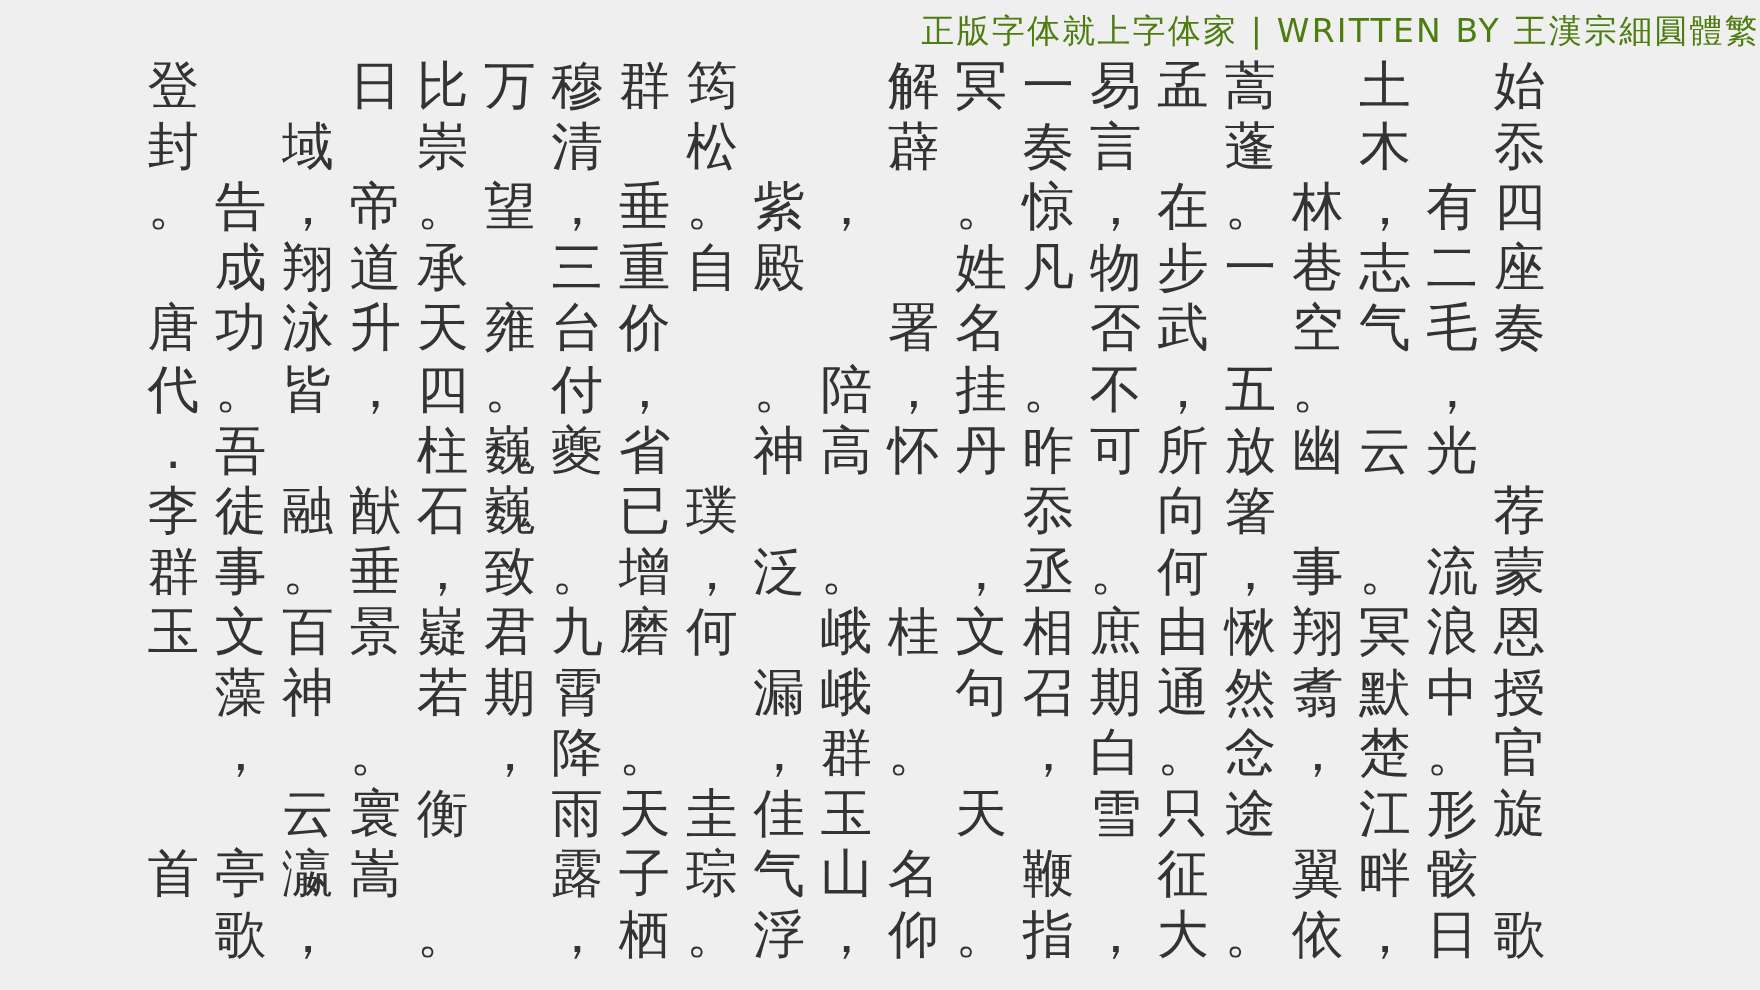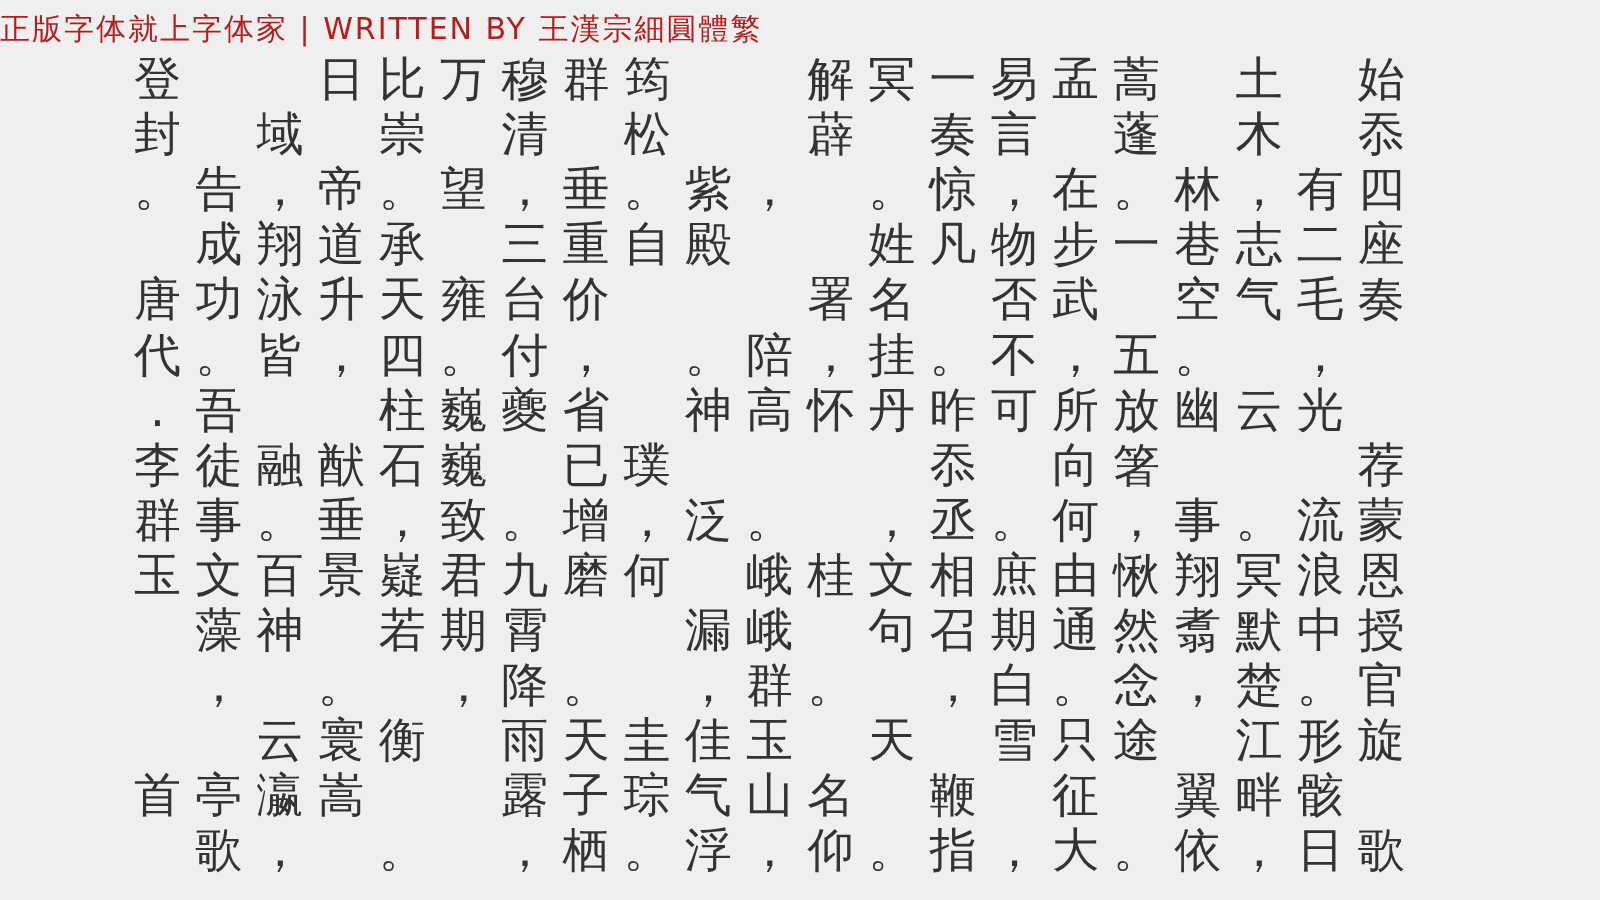--- a/index.html
+++ b/index.html
@@ -10,24 +10,24 @@
     background:#efefef;
     overflow:hidden;
     position:relative;
     font-family:"DejaVu Sans","Liberation Sans",sans-serif;
   }
   .header{
     position:absolute;
     top:10px;
     left:0;
     width:1600px;
-    text-align:left;
+    text-align:right;
     font-size:30px;
     line-height:38px;
-    color:#b91c1c;
+    color:#4d7c0f;
     letter-spacing:2px;
     font-weight:400;
     white-space:pre;
   }
   .preview-grid{
     position:absolute;
     left:127px;
     top:51px;
     display:grid;
     grid-template-columns:repeat(21,61.2px);

